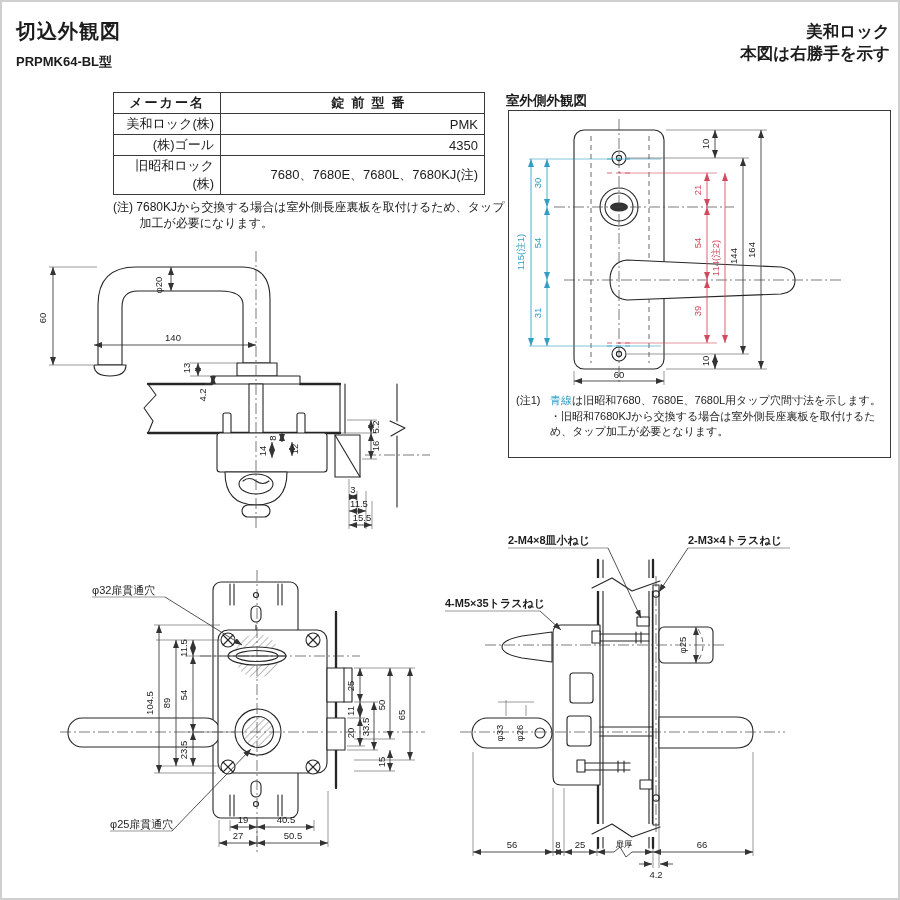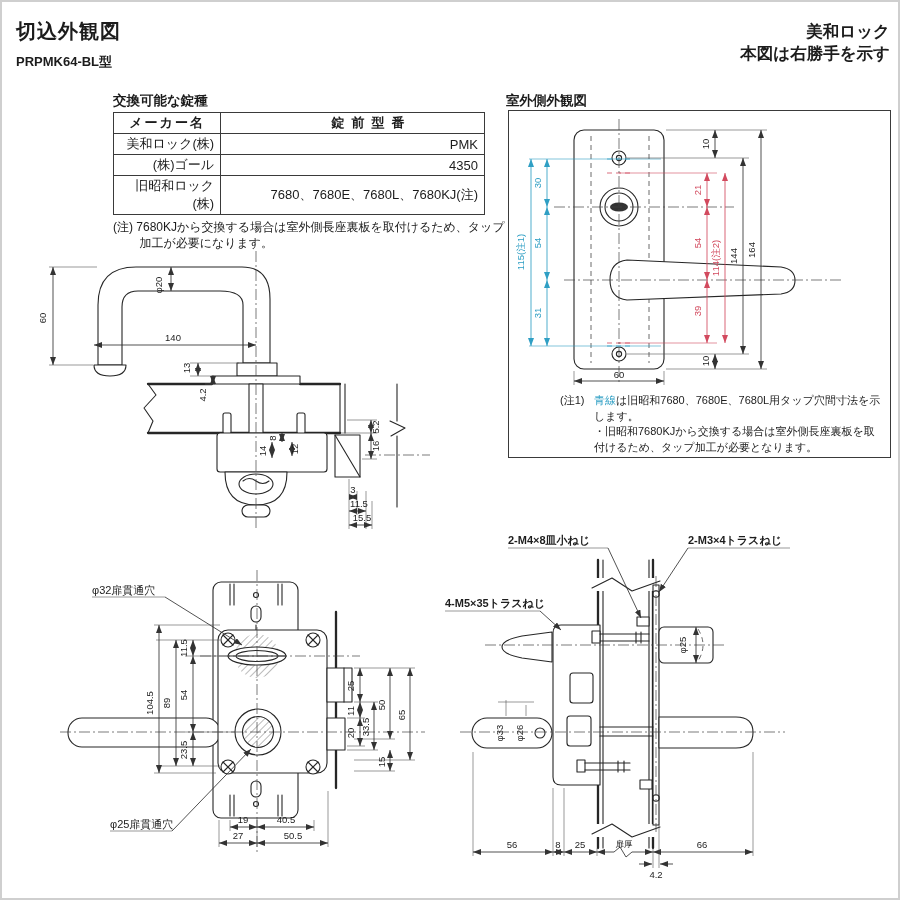--- a/index.html
+++ b/index.html
@@ -16,21 +16,21 @@
   th{font-weight:bold;text-align:center;}
   .c1{width:104px;}
   .c2{width:238px;}
   th.c2{letter-spacing:7px;padding-left:44px;}
   th.c1{letter-spacing:2px;}
   .footnote{font-size:12px;margin-top:4px;line-height:1.35;padding-left:2.2em;text-indent:-2.2em;width:375px;}
   .ext-title{position:absolute;left:506px;top:92px;font-size:13.5px;font-weight:bold;}
   .ext-box{position:absolute;left:508px;top:110px;width:383px;height:348px;border:1.6px solid #3a3a3a;box-sizing:border-box;}
   .notes{padding:0 5px 0 7px;font-size:11px;line-height:1.42;}
   .note-line{display:flex;}
-  .note-tag{width:34px;flex:none;margin-left:44px;}
+  .note-tag{width:34px;flex:none;}
   .note-body{flex:1;}
   .em-blue{color:var(--c-blue);}
   .em-red{color:var(--c-red);}
   svg{position:absolute;overflow:visible;}
   svg.inbox{position:static;display:block;}
   .dw{stroke:#262626;stroke-width:1.1;fill:none;stroke-linejoin:round;stroke-linecap:round;}
   .dwf{stroke:#262626;stroke-width:1.1;fill:#ffffff;stroke-linejoin:round;}
   .thk{stroke-width:2.3;}
   .dl{stroke:#333;stroke-width:0.85;fill:none;}
   .xl{stroke:#555;stroke-width:0.6;fill:none;}
@@ -78,21 +78,20 @@
     <div class="title">切込外観図</div>
     <div class="model">PRPMK64-BL型</div>
   </div>
 
   <div class="hdr-right">
     <div>美和ロック</div>
     <div>本図は右勝手を示す</div>
   </div>
 
   <div class="table-block">
-    <div class="caption">交換可能な錠種</div>
     <table>
       <tbody>
           <tr>
         <th class="c1">メーカー名</th>
         <th class="c2">錠前型番</th>
       </tr>
       <tr>
         <td class="c1">美和ロック(株)</td>
         <td class="c2">PMK</td>
       </tr>

